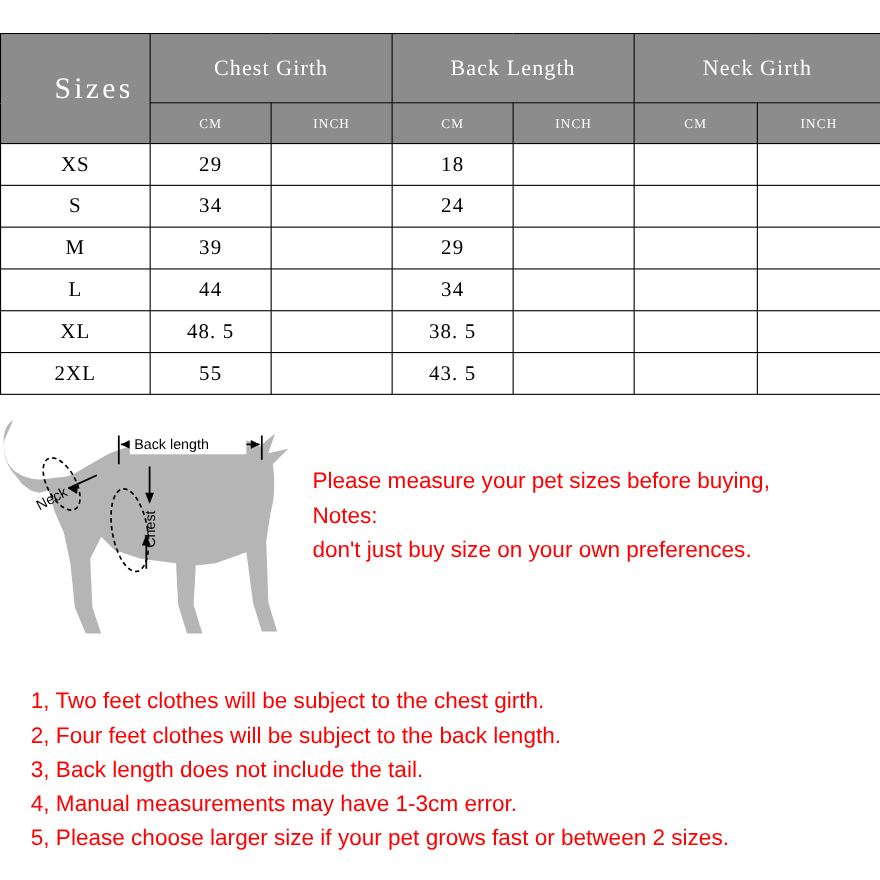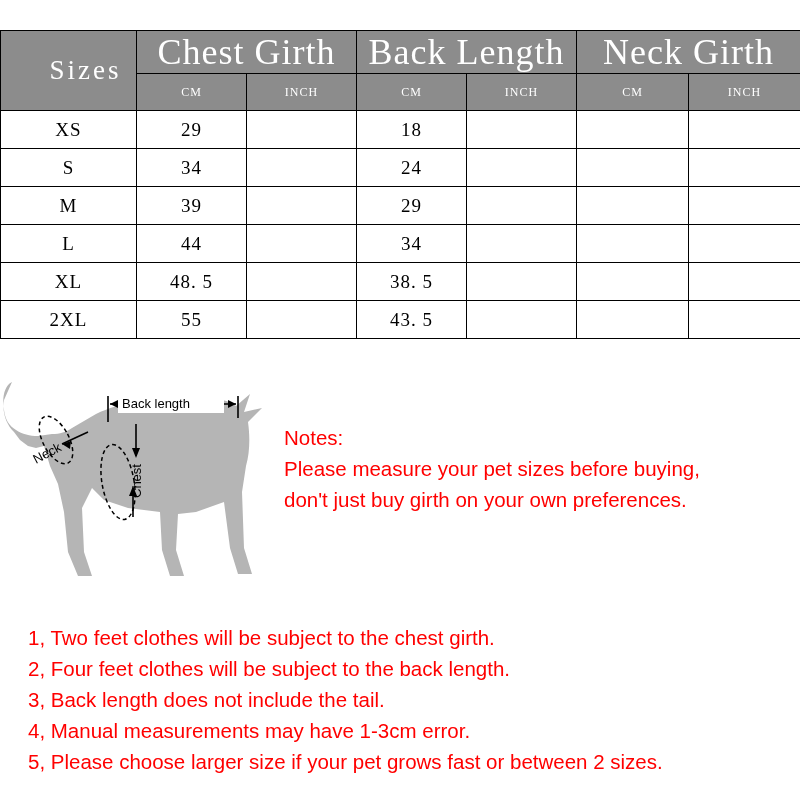--- a/index.html
+++ b/index.html
@@ -37,23 +37,23 @@
     background: #ffffff;
   }
   .hdr-grey {
     background: #8c8c8c !important;
     color: #ffffff !important;
     font-weight: bold;
     letter-spacing: 1px;
     padding-left: 35px;
   }
   .hdr-top {
-    font-size: 36px;
+    font-size: 20px;
     height: 38px;
-    padding: 0;
+    padding: 12px;
     margin-left: 24px;
   }
   .hdr-sub {
     font-size: 12px;
     height: 36px;
     padding: 0;
   }
   .sizes-cell {
     font-size: 27px;
     letter-spacing: 3px;
@@ -229,23 +229,23 @@
     <ellipse cx="118" cy="120" rx="16" ry="38" transform="rotate(-10 118 120)" stroke="#000" stroke-width="1.5" fill="none" stroke-dasharray="4 3"></ellipse>
     <line x1="136" y1="62" x2="136" y2="94" stroke="#000" stroke-width="1.6"></line>
     <polygon points="136,96 132,86 140,86" fill="#000"></polygon>
     <line x1="133" y1="155" x2="133" y2="126" stroke="#000" stroke-width="1.6"></line>
     <polygon points="133,124 129,134 137,134" fill="#000"></polygon>
     <text class="dlabel" x="141" y="136" transform="rotate(-90 141 136)">Chest</text>
   </svg>
 </div>
 
 <div class="notes">
+  <div>Please measure your pet sizes before buying,</div>
   <div>Notes:</div>
-  <div>Please measure your pet sizes before buying,</div>
-  <div>don't just buy girth on your own preferences.</div>
+  <div>don't just buy size on your own preferences.</div>
 </div>
 
 <div class="bottom-list">
   <div>1, Two feet clothes will be subject to the chest girth.</div>
   <div>2, Four feet clothes will be subject to the back length.</div>
   <div>3, Back length does not include the tail.</div>
   <div>4, Manual measurements may have 1-3cm error.</div>
   <div>5, Please choose larger size if your pet grows fast or between 2 sizes.</div>
 </div>
 

